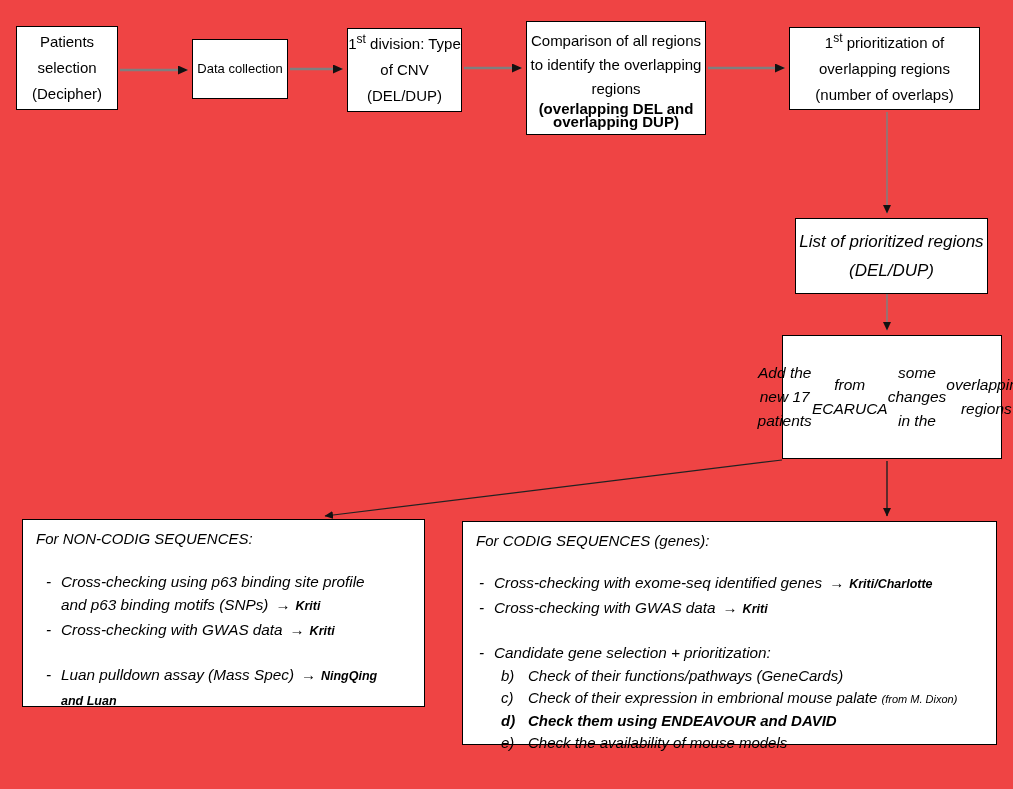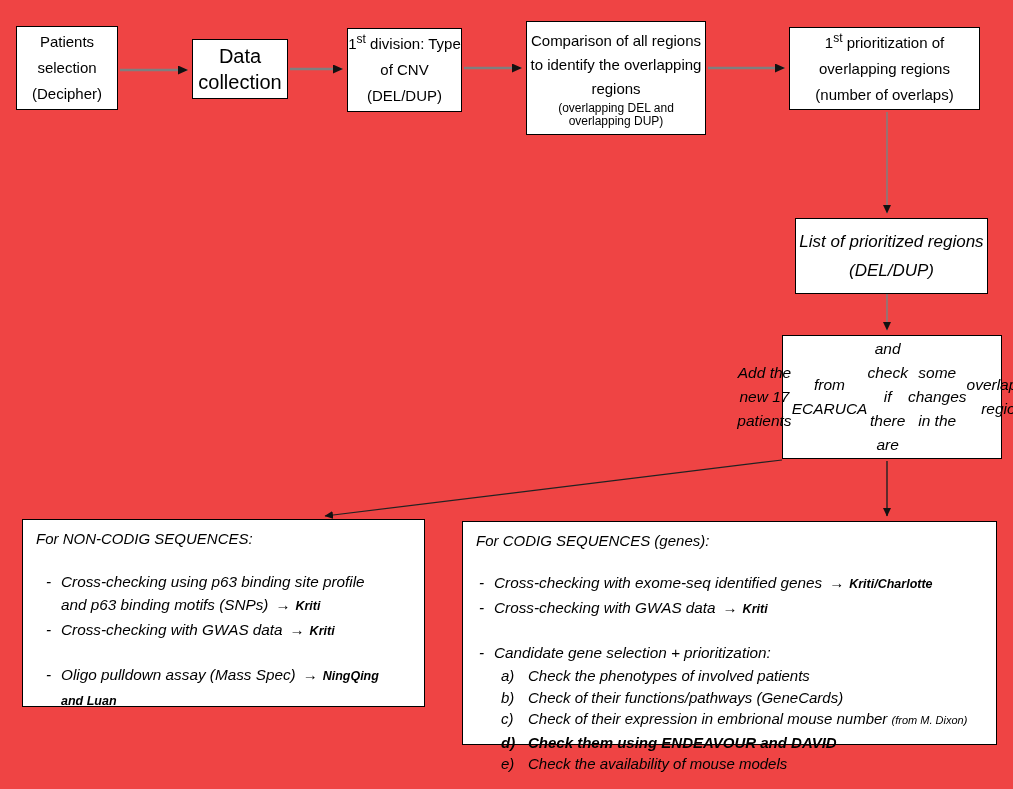--- a/index.html
+++ b/index.html
@@ -16,25 +16,25 @@
   .fbox {
     position:absolute;
     border:1.5px solid #000;
     background:#fff;
     box-sizing:border-box;
   }
   .center { display:flex; align-items:center; justify-content:center; text-align:center; }
 
   
   .b-patients  { left:16px;  top:26px;  width:102px; height:84px;  font-size:15px; line-height:26px; }
-  .b-data      { left:192px; top:39px;  width:96px;  height:60px;  font-size:20px; line-height:26px; }
+  .b-data      { left:192px; top:39px;  width:96px;  height:60px;  font-size:13px; line-height:26px; }
   .b-division  { left:347px; top:28px;  width:115px; height:84px;  font-size:15px; line-height:26px; }
   .b-compare   { left:526px; top:13px;  width:180px; height:114px; font-size:15px; line-height:24px; flex-direction:column;margin-top:8px; }
   .b-priorit   { left:789px; top:27px;  width:191px; height:83px;  font-size:15px; line-height:26px; }
-  .b-compare .note { font-size:12px; line-height:13px; font-weight:400; margin-top:1px; }
+  .b-compare .note { font-size:15px; line-height:13px; font-weight:700; margin-top:1px; }
 
   sup.st { font-size:12px; line-height:0; vertical-align:super; }
 
   
   .b-list {
     left:795px; top:218px; width:193px; height:76px;
     font-style:italic; font-size:17px; line-height:29px;
   }
   .b-add {
     left:782px; top:335px; width:220px; height:124px;
@@ -107,60 +107,56 @@
     <div><span>1</span><sup class="st">st</sup><span> prioritization of overlapping regions (number of overlaps)</span></div>
   </div>
 
   <div class="fbox center b-list">
     <div>List of prioritized regions (DEL/DUP)</div>
   </div>
 
   <div class="fbox center b-add">
     <div>Add the new 17 patients</div>
     <div>from ECARUCA</div>
-    <div>and check if there are</div>
     <div>some changes in the</div>
     <div>overlapping regions</div>
   </div>
 
   <div class="fbox detail b-noncoding">
     <div class="dtitle">For NON-CODIG SEQUENCES:</div>
     <div class="items">
       <div class="li">
         <span class="dash">-</span><span>Cross-checking using p63 binding site profile and p63 binding motifs (SNPs)</span><span class="arrow">→</span><span class="assignee">Kriti</span>
       </div>
       <div class="li">
         <span class="dash">-</span><span>Cross-checking with GWAS data</span><span class="arrow">→</span><span class="assignee">Kriti</span>
       </div>
       <div class="li gap">
-        <span class="dash">-</span><span>Oligo pulldown assay (Mass Spec)</span><span class="arrow">→</span><span class="assignee">NingQing and Luan</span>
+        <span class="dash">-</span><span>Luan pulldown assay (Mass Spec)</span><span class="arrow">→</span><span class="assignee">NingQing and Luan</span>
       </div>
     </div>
   </div>
 
   <div class="fbox detail b-coding">
     <div class="dtitle">For CODIG SEQUENCES (genes):</div>
     <div class="items">
       <div class="li">
         <span class="dash">-</span><span>Cross-checking with exome-seq identified genes</span><span class="arrow">→</span><span class="assignee">Kriti/Charlotte</span>
       </div>
       <div class="li">
         <span class="dash">-</span><span>Cross-checking with GWAS data</span><span class="arrow">→</span><span class="assignee">Kriti</span>
       </div>
       <div class="li gap">
         <span class="dash">-</span><span>Candidate gene selection + prioritization:</span>
       </div>
       <div class="step">
-        <span class="step-label">a)</span><span>Check the phenotypes of involved patients</span>
-      </div>
-      <div class="step">
         <span class="step-label">b)</span><span>Check of their functions/pathways (GeneCards)</span>
       </div>
       <div class="step">
-        <span class="step-label">c)</span><span>Check of their expression in embrional mouse number</span> <span class="snote">(from M. Dixon)</span>
+        <span class="step-label">c)</span><span>Check of their expression in embrional mouse palate</span> <span class="snote">(from M. Dixon)</span>
       </div>
       <div class="step bold">
         <span class="step-label">d)</span><span>Check them using ENDEAVOUR and DAVID</span>
       </div>
       <div class="step">
         <span class="step-label">e)</span><span>Check the availability of mouse models</span>
       </div>
     </div>
   </div>
 

